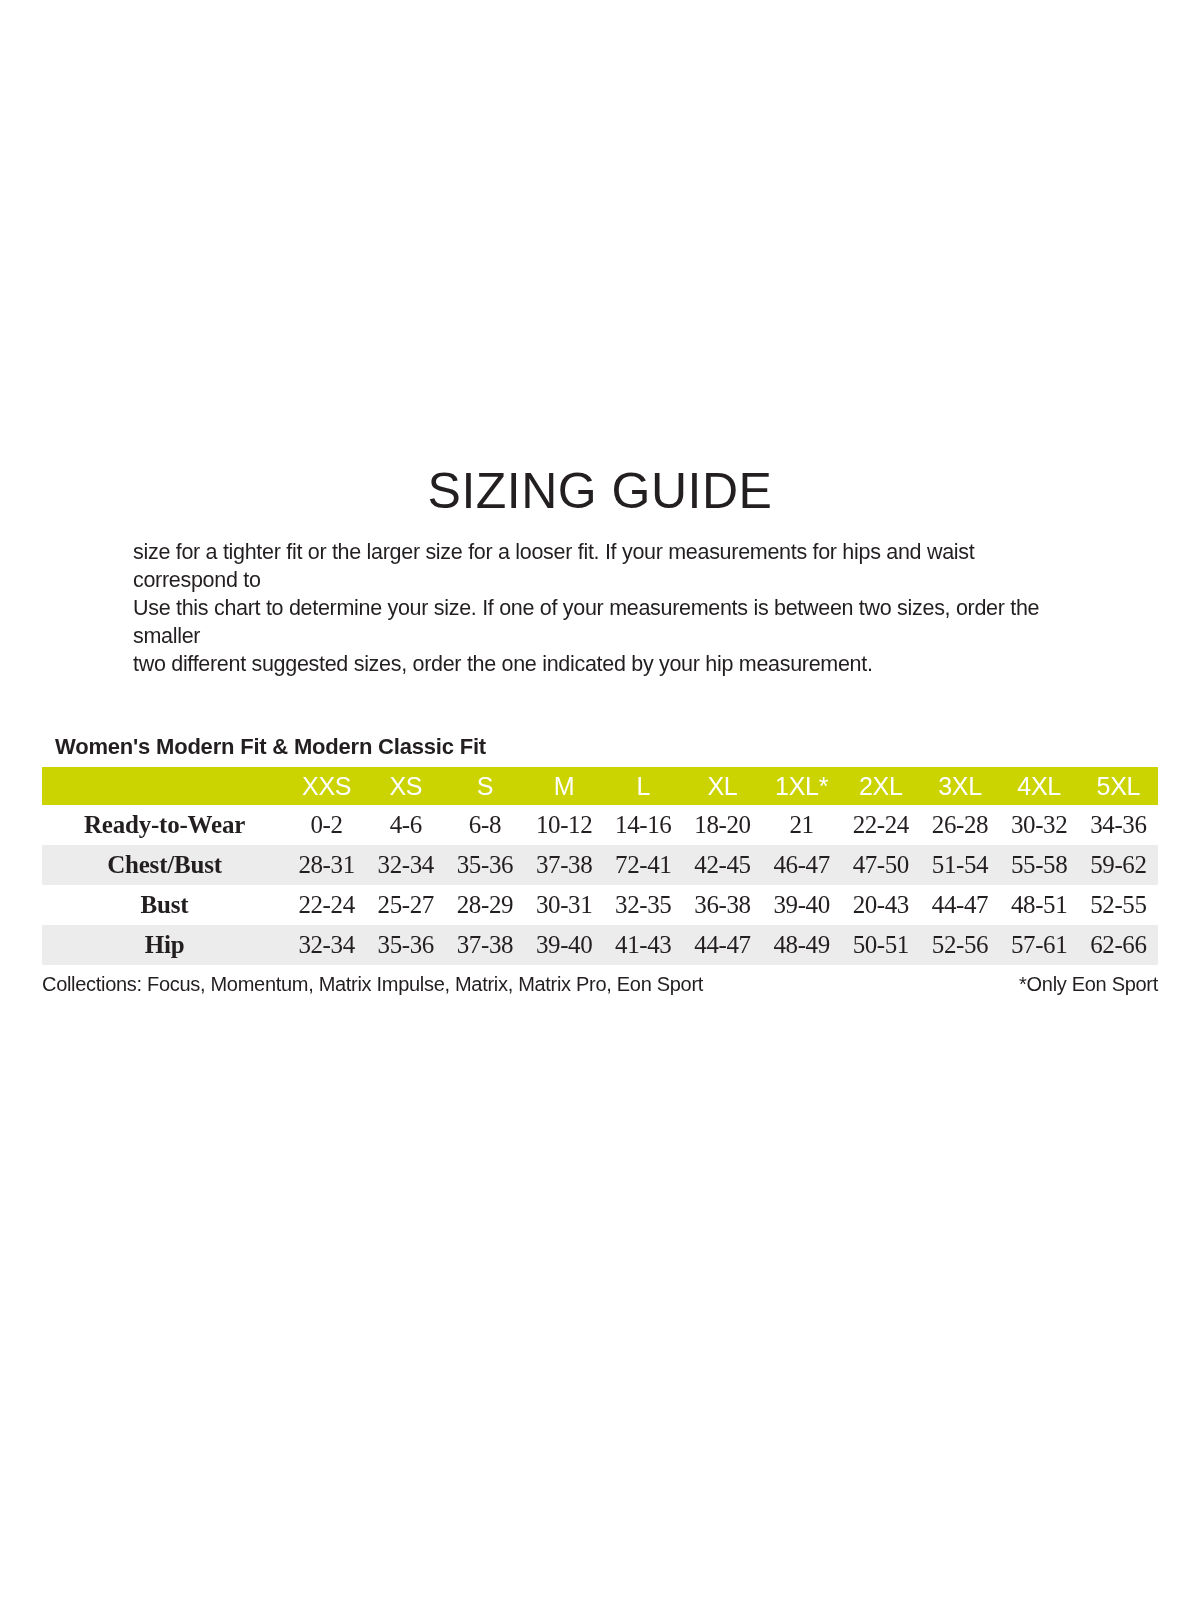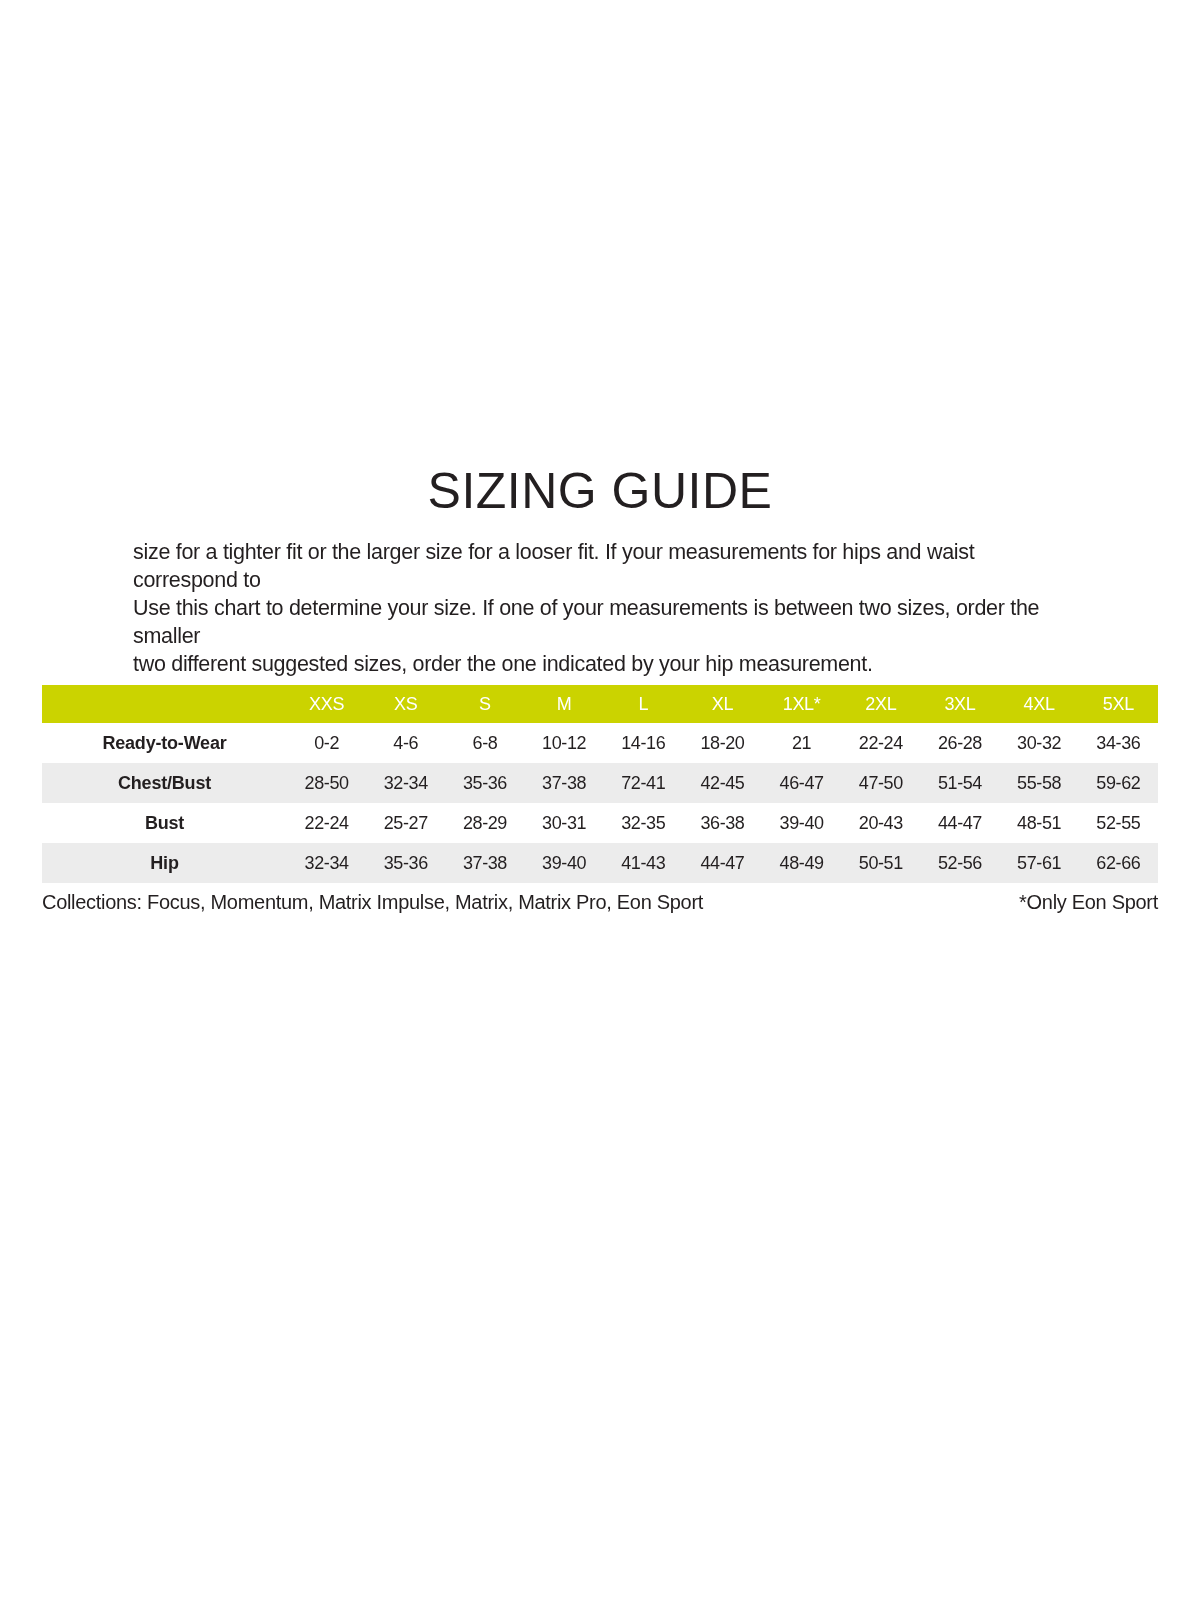--- a/index.html
+++ b/index.html
@@ -35,37 +35,38 @@
     font-size: 22px;
     font-weight: bold;
     letter-spacing: -0.2px;
     line-height: 26px;
   }
   table.sizing {
     margin: 7px 0 0 42px;
     width: 1116px;
     border-collapse: collapse;
     table-layout: fixed;
-    font-size: 18px;
+    font-size: 25px;
   }
   table.sizing col.label-col { width: 245px; }
   table.sizing thead th {
     background: var(--header-bg, #cbd300);
     color: var(--header-text, #ffffff);
     font-weight: normal;
     height: 38px;
     text-align: center;
     letter-spacing: -0.3px;
     padding: 0;
   }
   table.sizing tbody td {
     height: 40px;
     text-align: center;
     letter-spacing: -0.4px;
     padding: 0;
+    font-family: Liberation Serif, serif;
   }
   table.sizing tbody td.row-label { font-weight: bold; letter-spacing: -0.2px; }
   table.sizing tbody tr:nth-child(even) { background: var(--row-alt-bg, #ececec); }
   .footer-line {
     display: flex;
     justify-content: space-between;
     margin: 7px 0 0 42px;
     width: 1116px;
     font-size: 20px;
     letter-spacing: -0.3px;
@@ -79,20 +80,21 @@
 <div class="page" style="--header-bg: #cbd300; --header-text: #ffffff; --row-alt-bg: #ececec; color: rgb(35, 31, 32);">
 
   <h1 class="title">SIZING GUIDE</h1>
 
   <div class="intro">
     <div>size for a tighter fit or the larger size for a looser fit. If your measurements for hips and waist correspond to</div>
     <div>Use this chart to determine your size. If one of your measurements is between two sizes, order the smaller</div>
     <div>two different suggested sizes, order the one indicated by your hip measurement.</div>
   </div>
 
+  <h2 class="section-title">Women's Modern Fit &amp; Modern Classic Fit</h2>
 
   <table class="sizing">
     <colgroup>
       <col class="label-col">
     </colgroup>
     <thead>
         <tr>
           <th></th>
           <th>XXS</th>
           <th>XS</th>
@@ -117,21 +119,21 @@
           <td>14-16</td>
           <td>18-20</td>
           <td>21</td>
           <td>22-24</td>
           <td>26-28</td>
           <td>30-32</td>
           <td>34-36</td>
         </tr>
         <tr>
           <td class="row-label">Chest/Bust</td>
-          <td>28-50</td>
+          <td>28-31</td>
           <td>32-34</td>
           <td>35-36</td>
           <td>37-38</td>
           <td>72-41</td>
           <td>42-45</td>
           <td>46-47</td>
           <td>47-50</td>
           <td>51-54</td>
           <td>55-58</td>
           <td>59-62</td>

